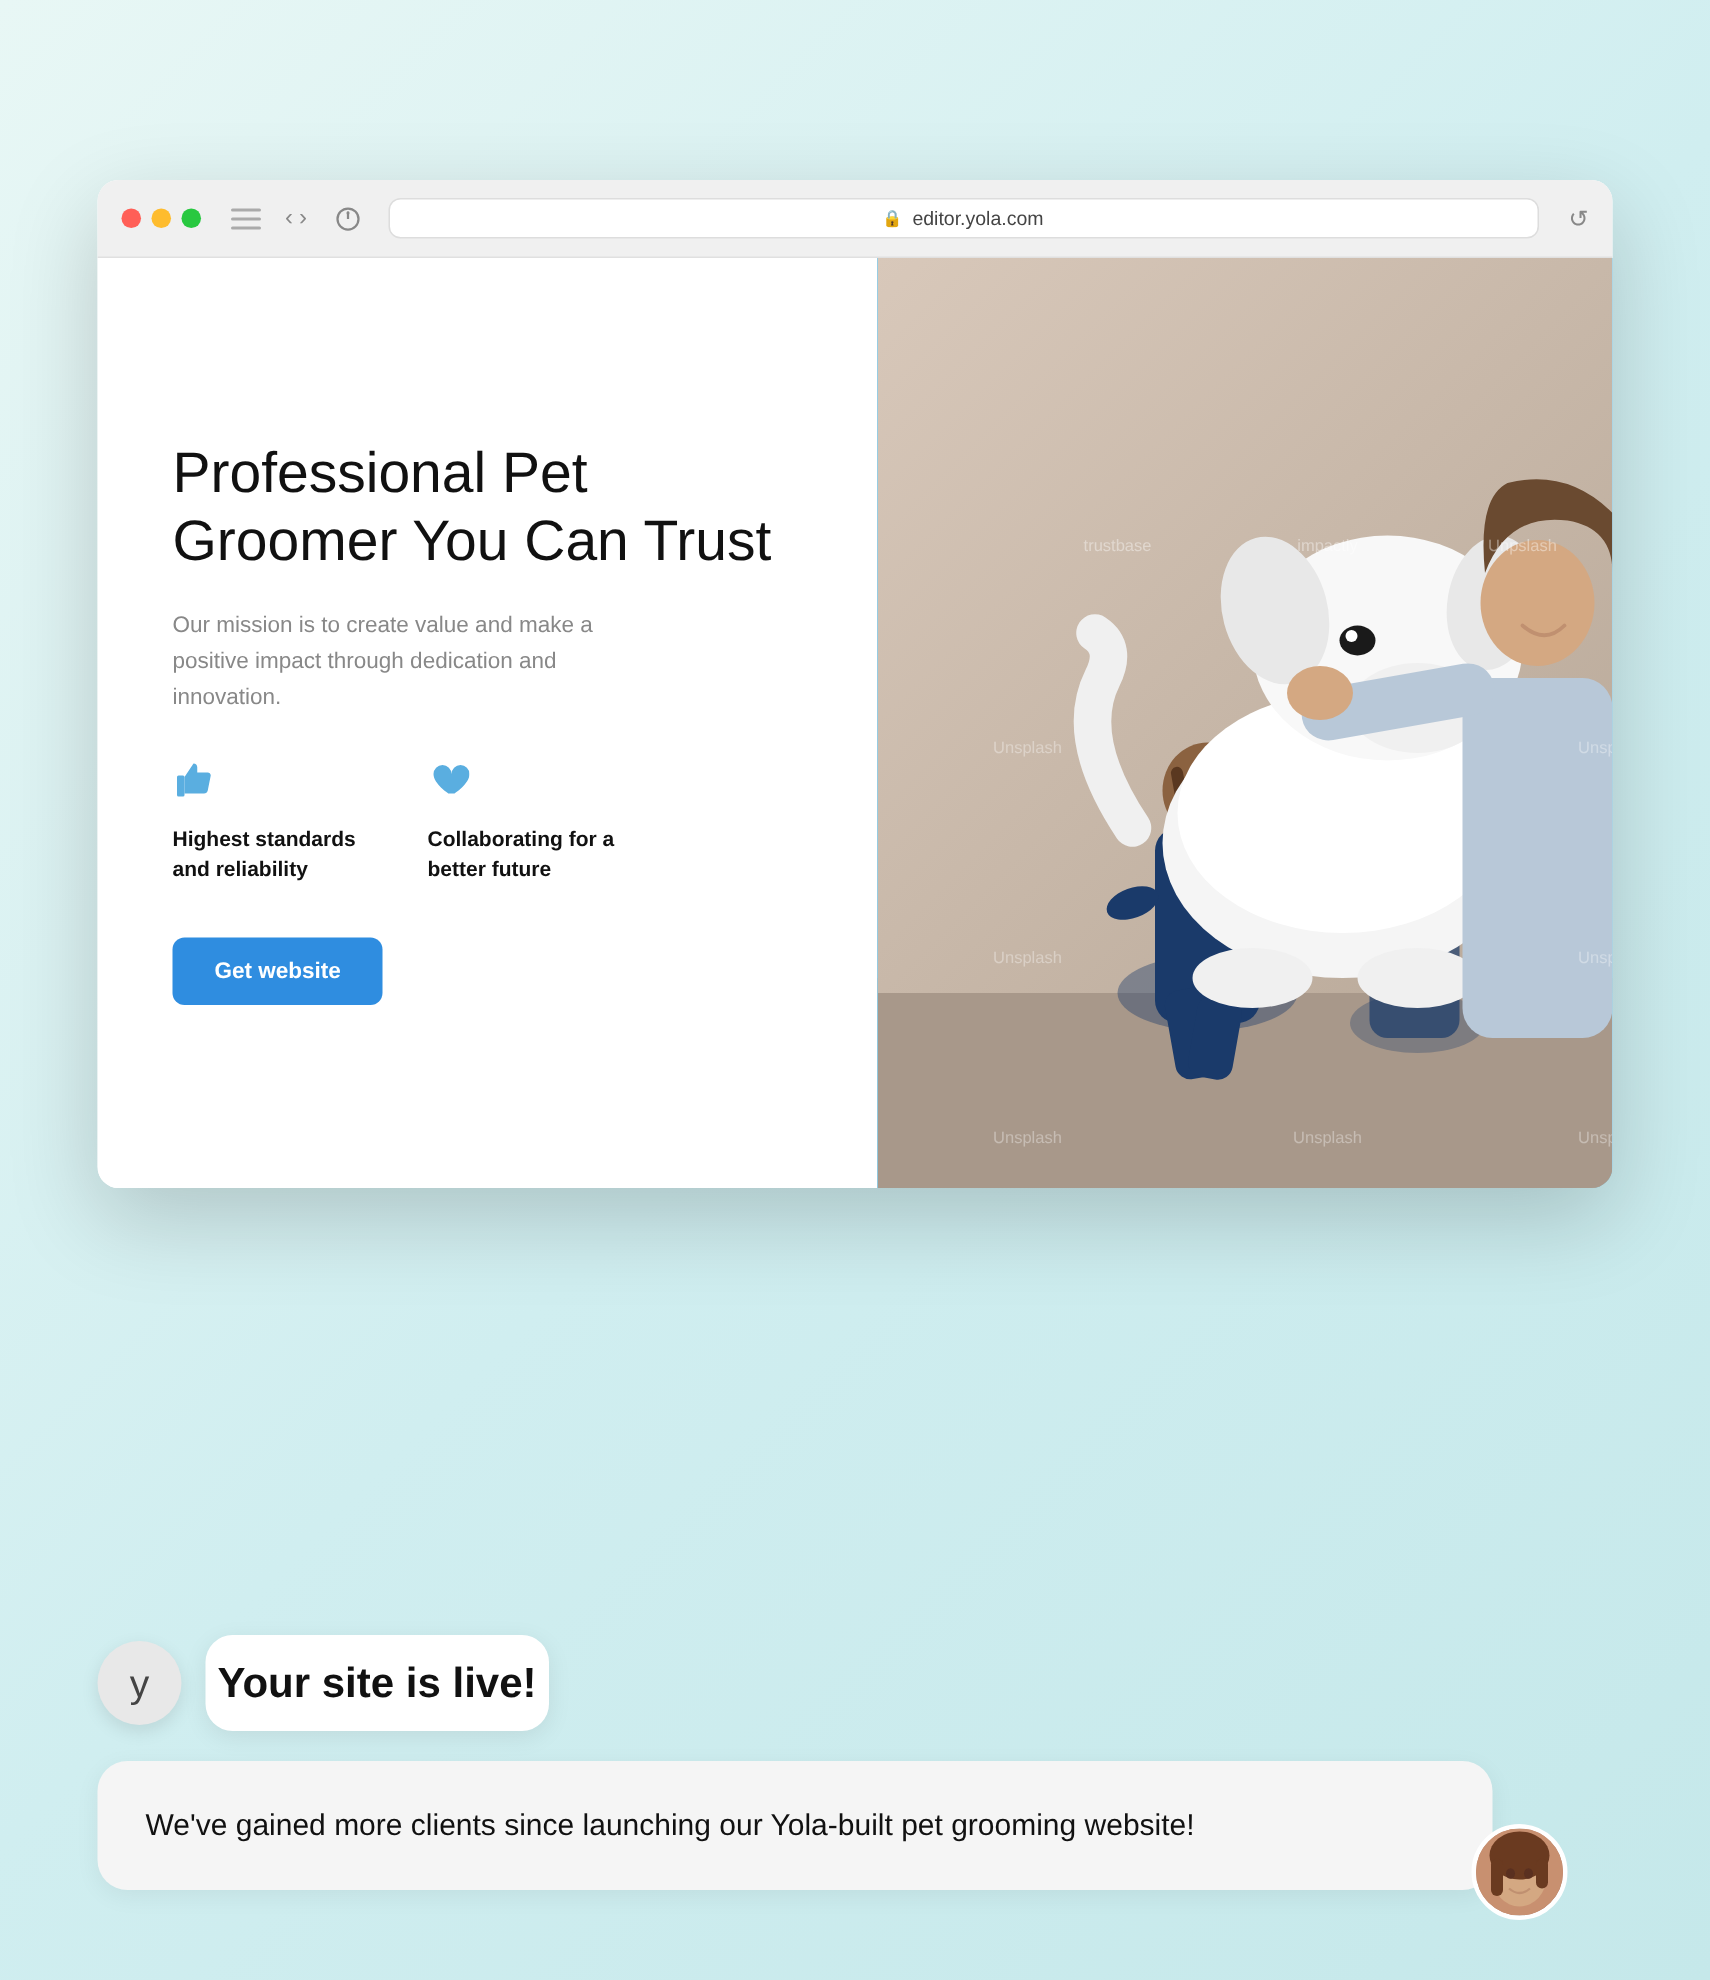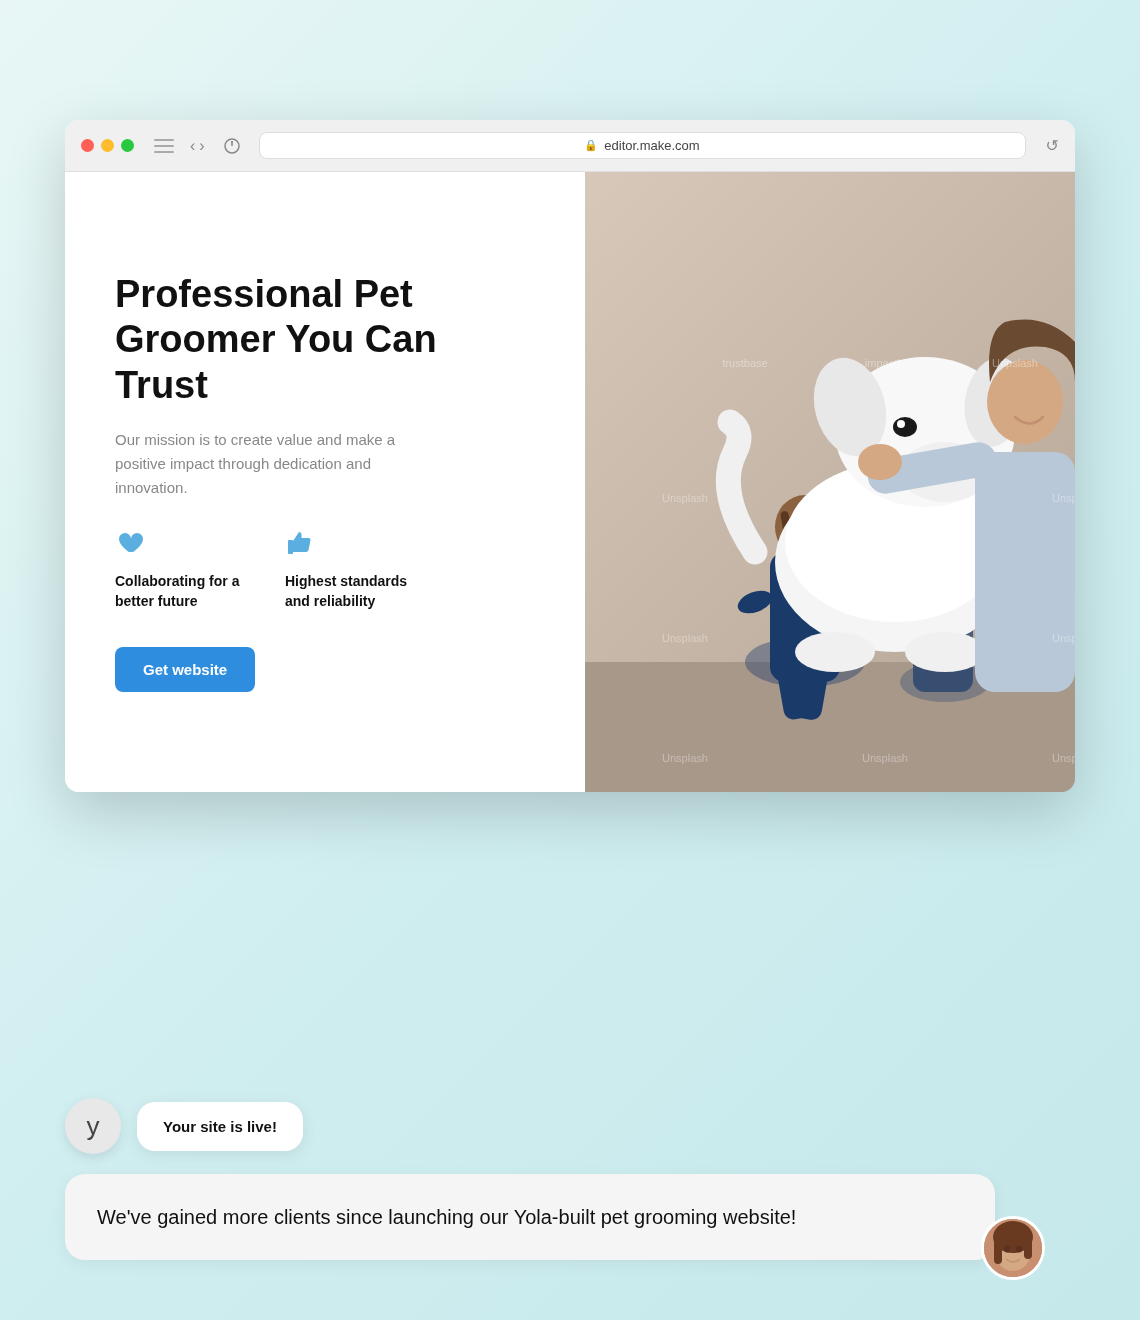--- a/index.html
+++ b/index.html
@@ -118,21 +118,21 @@
       flex: 0 0 520px;
       padding: 60px 50px;
       display: flex;
       flex-direction: column;
       justify-content: center;
       background: #fff;
     }
 
     .hero-title {
       font-size: 38px;
-      font-weight: 700;
+      font-weight: 400;
       color: #111;
       line-height: 1.2;
       margin-bottom: 20px;
     }
 
     .hero-description {
       font-size: 15px;
       color: #888;
       line-height: 1.6;
       margin-bottom: 28px;
@@ -216,22 +216,22 @@
       font-size: 26px;
       font-weight: 300;
       color: #444;
       flex-shrink: 0;
       box-shadow: 0 4px 12px rgba(0,0,0,0.1);
     }
 
     .notification-bubble {
       background: #fff;
       border-radius: 18px;
-      padding: 16px 26px;
-      font-size: 15px;
+      padding: 16px 8px;
+      font-size: 28px;
       font-weight: 600;
       color: #111;
       box-shadow: 0 4px 16px rgba(0,0,0,0.08);
     }
 
     .testimonial-bubble {
       background: #f5f5f5;
       border-radius: 20px;
       padding: 28px 32px;
       font-size: 20px;
@@ -290,48 +290,48 @@
     </div>
     <div style="width:30px; height:20px; display:flex; align-items:center; justify-content:center;">
       <svg width="16" height="16" viewBox="0 0 16 16" fill="none">
         <circle cx="8" cy="8" r="7" stroke="#888" stroke-width="1.5"></circle>
         <line x1="8" y1="3" x2="8" y2="8" stroke="#888" stroke-width="1.5"></line>
         <circle cx="8" cy="4" r="1" fill="#888"></circle>
       </svg>
     </div>
     <div class="address-bar">
       <span class="lock-icon">🔒</span>
-      <span>editor.make.com</span>
+      <span>editor.yola.com</span>
     </div>
     <span class="reload-btn">↺</span>
   </div>
 
   <div class="browser-content">
 
     <div class="hero-left">
       <h1 class="hero-title">Professional Pet Groomer You Can Trust</h1>
       <p class="hero-description">Our mission is to create value and make a positive impact through dedication and innovation.</p>
 
       <div class="features-row">
-        <div class="feature-item">
-          <div class="feature-icon heart">
-            <svg width="28" height="28" viewBox="0 0 28 28" fill="none">
-              <path d="M14 24s-10-6.5-10-13a6 6 0 0112 0 6 6 0 0112 0c0 6.5-10 13-10 13z" fill="#5aaee0"></path>
-            </svg>
-          </div>
-          <span class="feature-label">Collaborating for a better future</span>
-        </div>
         <div class="feature-item">
           <div class="feature-icon">
             <svg width="28" height="28" viewBox="0 0 28 28" fill="none">
               <path d="M8 26V13L14 4c1.5 0 2.5 1 2.5 2.5V10h7c1 0 2 .8 2 2l-2 10c-.3 1.2-1.2 2-2.5 2H8z" fill="#5aaee0"></path>
               <rect x="3" y="12" width="5" height="14" rx="1" fill="#5aaee0"></rect>
             </svg>
           </div>
           <span class="feature-label">Highest standards and reliability</span>
+        </div>
+        <div class="feature-item">
+          <div class="feature-icon heart">
+            <svg width="28" height="28" viewBox="0 0 28 28" fill="none">
+              <path d="M14 24s-10-6.5-10-13a6 6 0 0112 0 6 6 0 0112 0c0 6.5-10 13-10 13z" fill="#5aaee0"></path>
+            </svg>
+          </div>
+          <span class="feature-label">Collaborating for a better future</span>
         </div>
       </div>
 
       <button class="cta-button">Get website</button>
     </div>
 
     <div class="hero-right">
       <svg class="scene-svg" viewBox="0 0 490 620" xmlns="http://www.w3.org/2000/svg">
 
         <rect width="490" height="620" fill="#c8b8a8"></rect>

